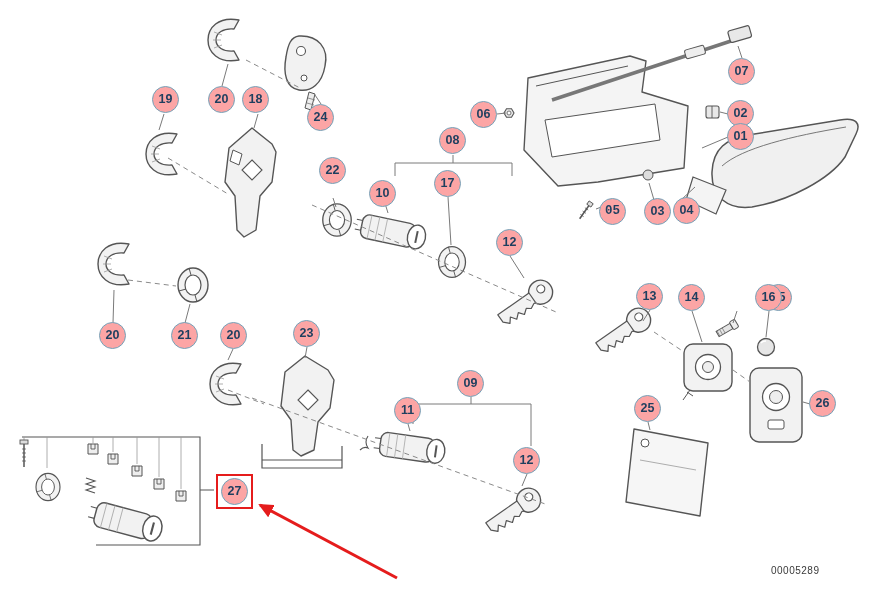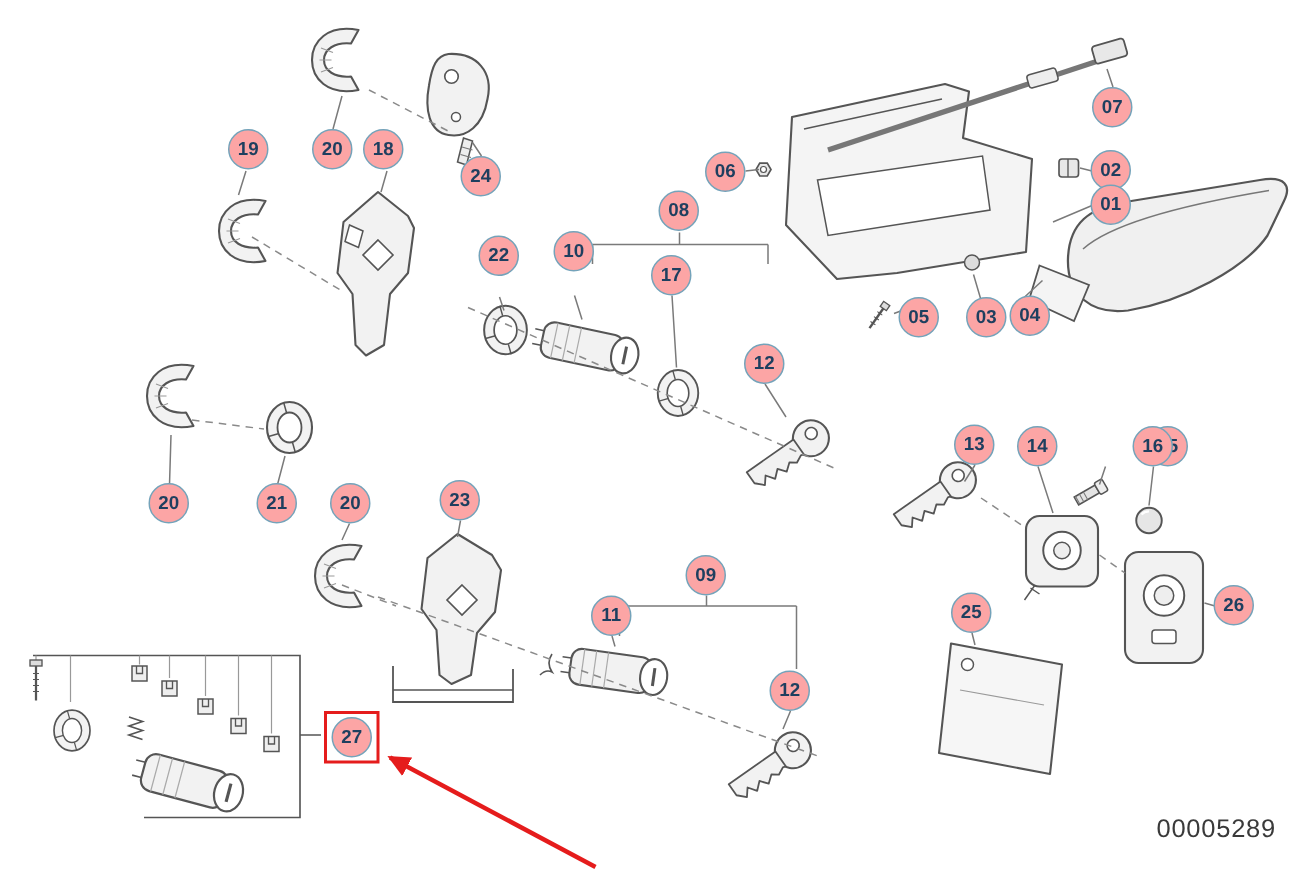--- a/index.html
+++ b/index.html
@@ -14,22 +14,22 @@
     font-size:12.5px;font-weight:bold;line-height:1;
     display:flex;align-items:center;justify-content:center;
     z-index:4;cursor:pointer;box-sizing:border-box;
   }
   .callout.highlighted{position:absolute;}
   .callout.highlighted::after{
     content:"";position:absolute;left:-6px;top:-5px;right:-6px;bottom:-5px;
     border:2.6px solid var(--highlight,#e51c1c);border-radius:0;
   }
   .doc-number{
-    position:absolute;left:771px;top:543px;z-index:3;
-    font-size:17px;color:#3a3a3a;letter-spacing:.5px;
+    position:absolute;left:771px;top:565px;z-index:3;
+    font-size:10px;color:#3a3a3a;letter-spacing:.5px;
   }
 </style>
 </head>
 <body>
 
 <div id="stage">
 
   <svg id="art" width="873" height="595" viewBox="0 0 873 595">
     <defs>
       <g id="sym-cclip">
@@ -237,23 +237,23 @@
       <div class="callout" style="left: 166px; top: 100px;">19</div>
       <div class="callout" style="left: 222px; top: 100px;">20</div>
       <div class="callout" style="left: 256px; top: 100px;">18</div>
       <div class="callout" style="left: 321px; top: 118px;">24</div>
       <div class="callout" style="left: 484px; top: 115px;">06</div>
       <div class="callout" style="left: 742px; top: 72px;">07</div>
       <div class="callout" style="left: 741px; top: 114px;">02</div>
       <div class="callout" style="left: 741px; top: 137px;">01</div>
       <div class="callout" style="left: 453px; top: 141px;">08</div>
       <div class="callout" style="left: 333px; top: 171px;">22</div>
-      <div class="callout" style="left: 383px; top: 168px;">10</div>
+      <div class="callout" style="left: 383px; top: 194px;">10</div>
       <div class="callout" style="left: 448px; top: 184px;">17</div>
-      <div class="callout" style="left: 613px; top: 212px;">05</div>
+      <div class="callout" style="left: 613px; top: 212px; font-family: Liberation Mono, monospace;">05</div>
       <div class="callout" style="left: 658px; top: 212px;">03</div>
       <div class="callout" style="left: 687px; top: 211px;">04</div>
       <div class="callout" style="left: 510px; top: 243px;">12</div>
       <div class="callout" style="left: 650px; top: 297px; text-align: center;">13</div>
       <div class="callout" style="left: 692px; top: 298px;">14</div>
       <div class="callout" style="left: 737px; top: 298px; margin-left: 28px;">15</div>
       <div class="callout" style="left: 769px; top: 298px;">16</div>
       <div class="callout" style="left: 113px; top: 336px;">20</div>
       <div class="callout" style="left: 185px; top: 336px;">21</div>
       <div class="callout" style="left: 234px; top: 336px;">20</div>

